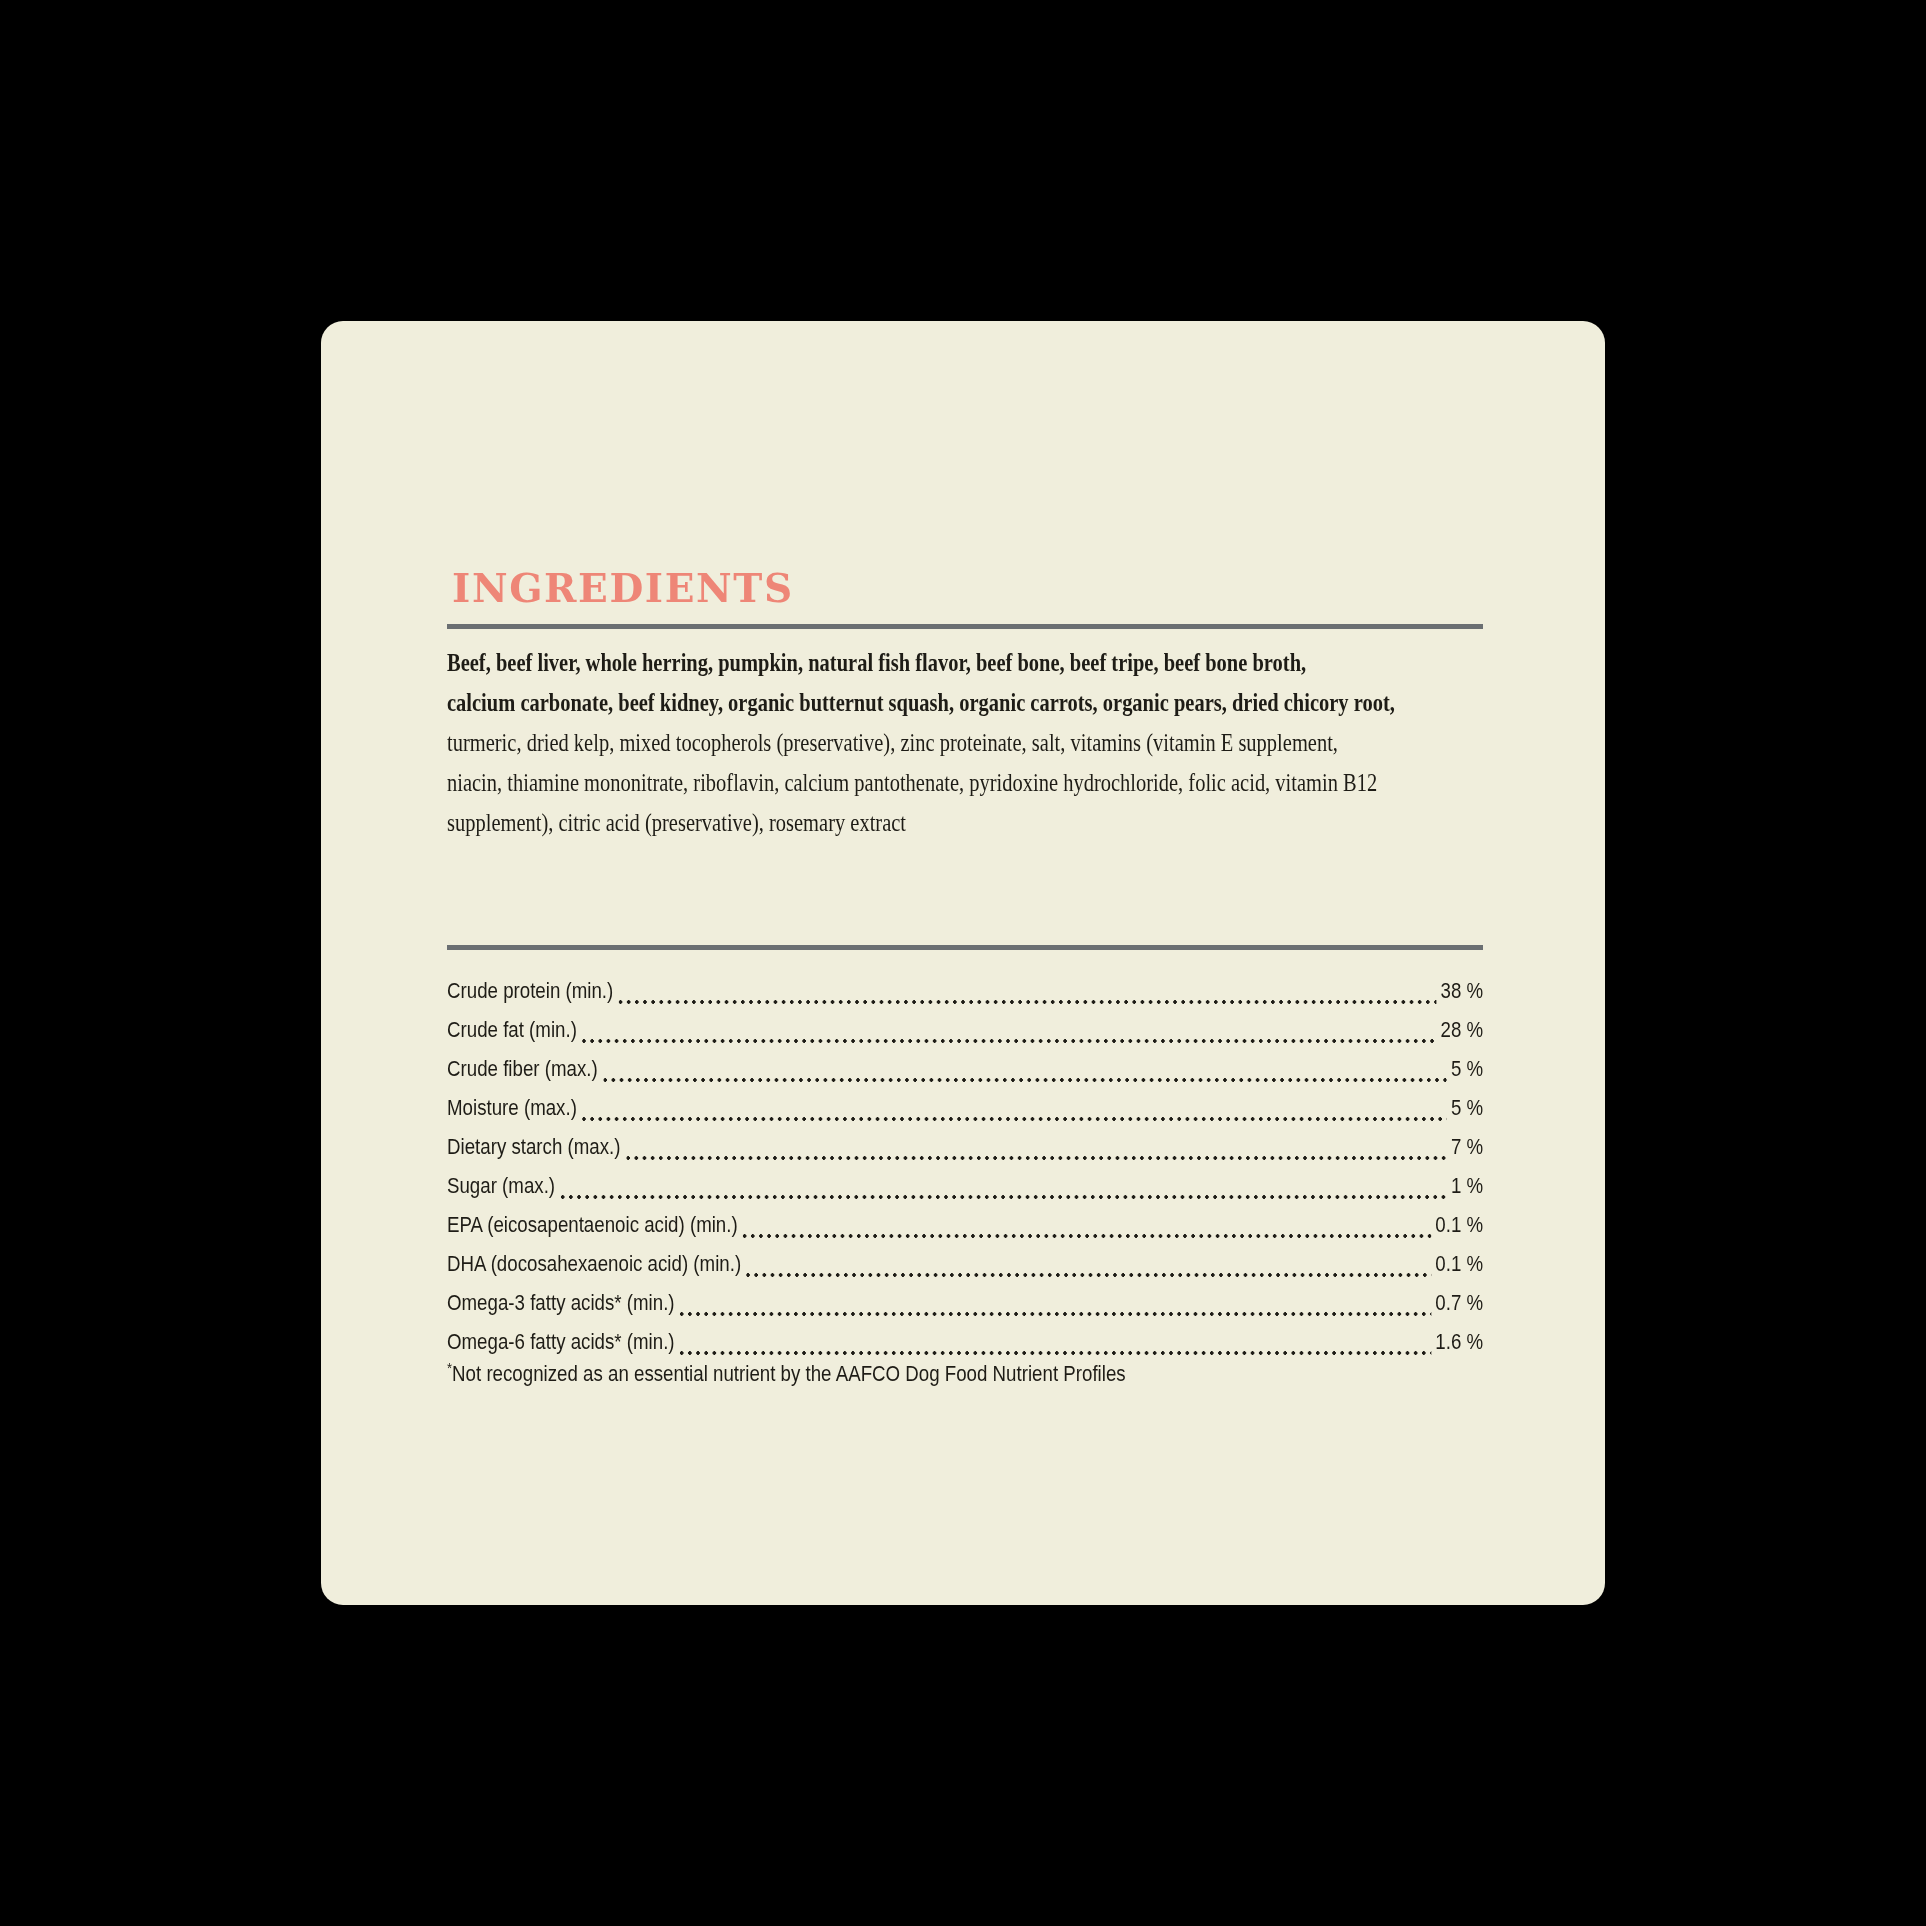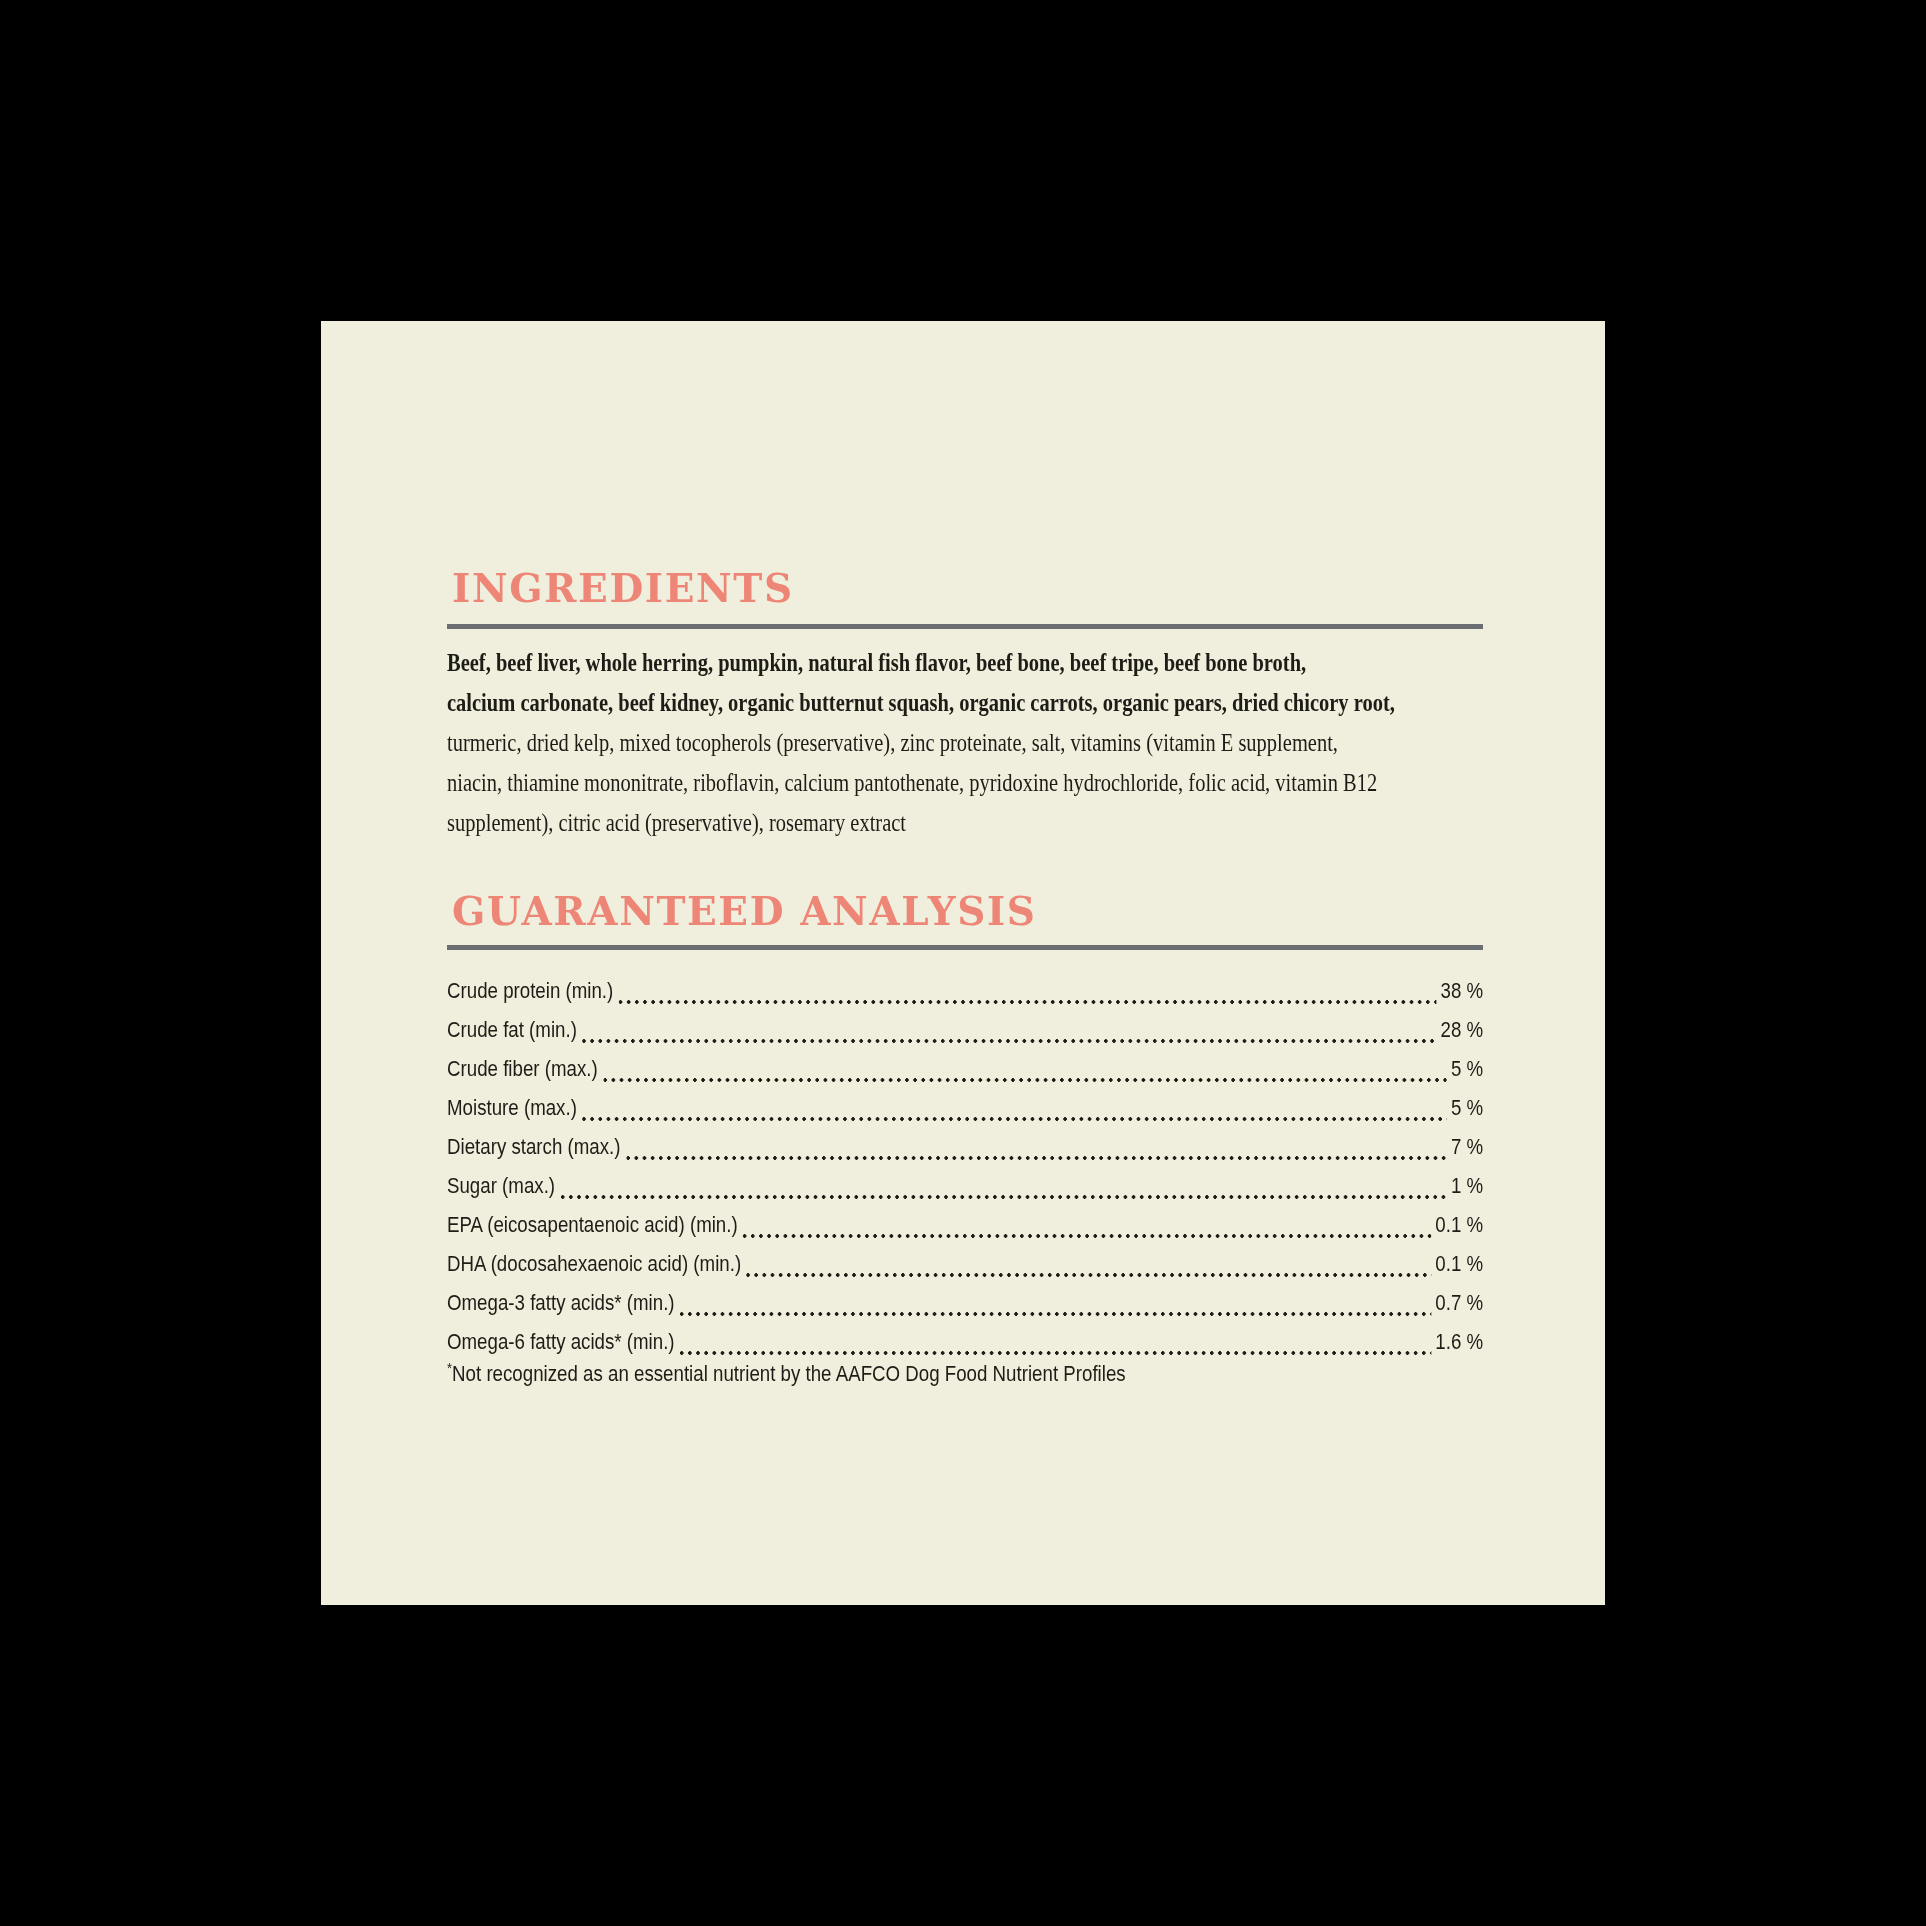--- a/index.html
+++ b/index.html
@@ -14,20 +14,21 @@
     width: 1926px; height: 1926px;
     background: var(--background);
     font-family: "Liberation Sans", sans-serif;
     overflow: hidden;
   }
   .label-panel {
     position: absolute;
     left: 321px; top: 321px;
     width: 1284px; height: 1284px;
     background: var(--panel);
+    border-radius: 22px;
   }
   .content {
     position: absolute;
     left: 126px; top: 0;
     width: 1036px; height: 100%;
   }
   .section-title {
     font-family: "DejaVu Serif", serif;
     font-weight: bold;
     font-size: 39px;
@@ -113,21 +114,20 @@
     <div class="rule rule-1"></div>
 
     <div class="ingredients-text">
       <div class="ing-line bold">Beef, beef liver, whole herring, pumpkin, natural fish flavor, beef bone, beef tripe, beef bone broth,</div>
       <div class="ing-line bold">calcium carbonate, beef kidney, organic butternut squash, organic carrots, organic pears, dried chicory root,</div>
       <div class="ing-line">turmeric, dried kelp, mixed tocopherols (preservative), zinc proteinate, salt, vitamins (vitamin E supplement,</div>
       <div class="ing-line">niacin, thiamine mononitrate, riboflavin, calcium pantothenate, pyridoxine hydrochloride, folic acid, vitamin B12</div>
       <div class="ing-line">supplement), citric acid (preservative), rosemary extract</div>
     </div>
 
-    <div class="section-title title-ga">GUARANTEED ANALYSIS</div>
 
     <div class="rule rule-2"></div>
 
     <div class="ga-table">
       <div class="ga-row">
         <span class="label">Crude protein (min.)</span>
         <span class="leader"></span>
         <span class="value">38 %</span>
       </div>
       <div class="ga-row">

